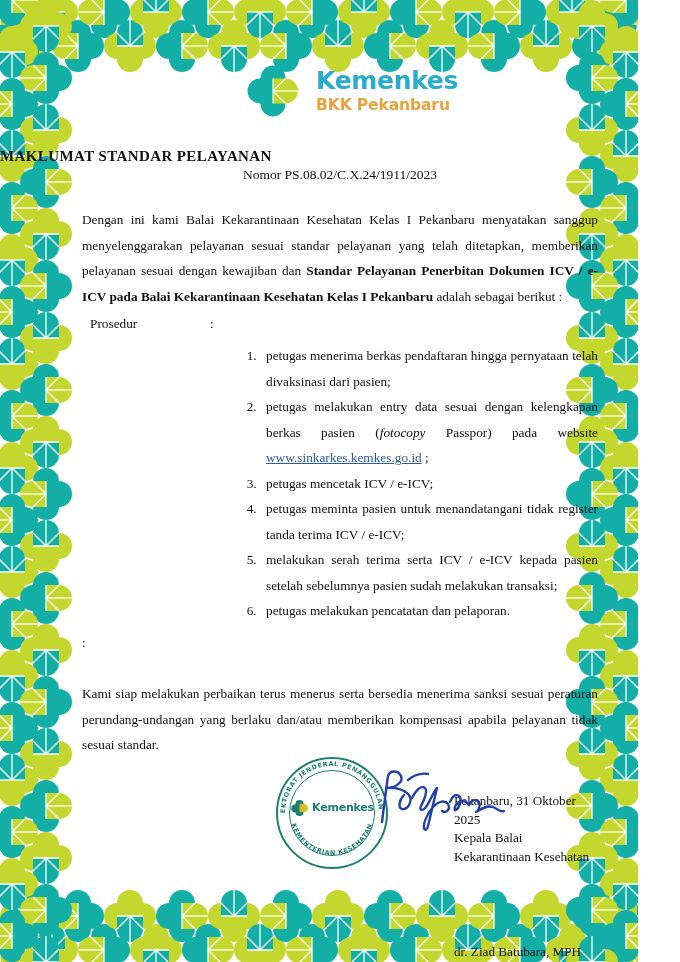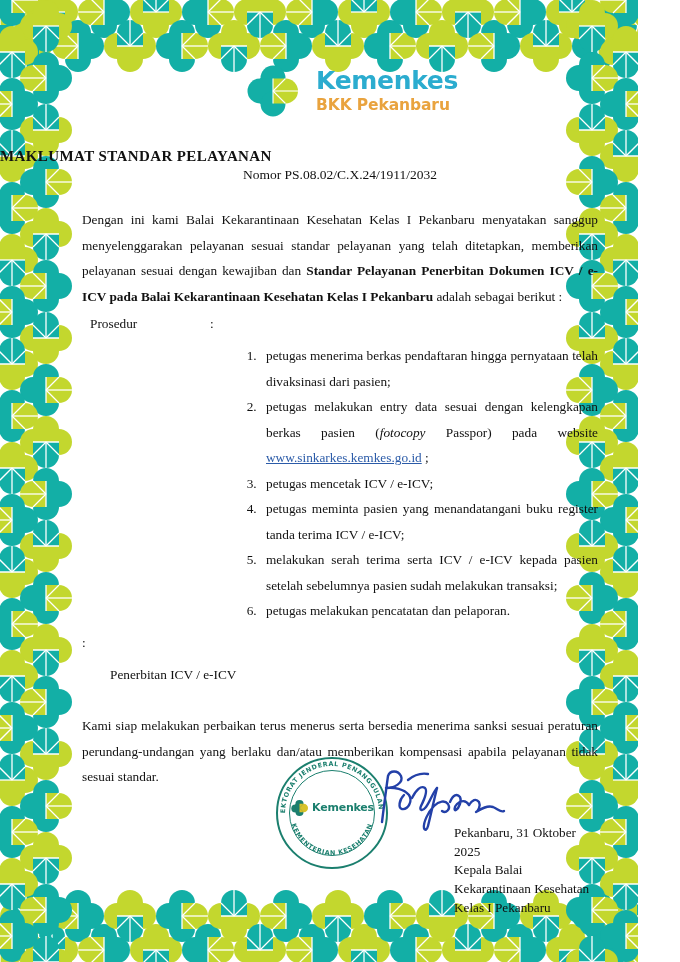--- a/index.html
+++ b/index.html
@@ -2630,52 +2630,50 @@
           <line x1="33" y1="29" x2="33" y2="41.5" stroke="#ffffff" stroke-width="1.1"></line>
         </svg>
       </div>
       <div class="logo-words">
         <div class="logo-kemenkes" style="color:#2BACCF">Kemenkes</div>
         <div class="logo-bkk" style="color:#E9A33E">BKK Pekanbaru</div>
       </div>
     </div>
 
     <div class="doc-title">MAKLUMAT STANDAR PELAYANAN</div>
-    <div class="doc-number">Nomor PS.08.02/C.X.24/1911/2032</div>
+    <div class="doc-number">Nomor PS.08.02/C.X.24/1911/2023</div>
 
     <div class="body-wrap">
 
       <div class="para"><span>Dengan ini kami Balai Kekarantinaan Kesehatan Kelas I Pekanbaru menyatakan sanggup menyelenggarakan pelayanan sesuai standar pelayanan yang telah ditetapkan, memberikan pelayanan sesuai dengan kewajiban dan </span><b>Standar Pelayanan Penerbitan Dokumen ICV / e-ICV pada Balai Kekarantinaan Kesehatan Kelas I Pekanbaru</b><span> adalah sebagai berikut :</span></div>
 
       <div class="field-row">
         <div class="field-label">Prosedur</div>
         <div class="field-colon">:</div>
         <div class="field-value">
           <ol class="proc">
             <li>petugas menerima berkas pendaftaran hingga pernyataan telah divaksinasi dari pasien;</li>
             <li><span>petugas melakukan entry data sesuai dengan kelengkapan berkas pasien (</span><span class="ital">fotocopy</span><span> Passpor) pada website </span><a class="link" href="#">www.sinkarkes.kemkes.go.id</a><span> ;</span></li>
             <li>petugas mencetak ICV / e-ICV;</li>
-            <li>petugas meminta pasien yang menandatangani buku register tanda terima ICV / e-ICV;</li>
+            <li>petugas meminta pasien untuk menandatangani tidak register tanda terima ICV / e-ICV;</li>
             <li>melakukan serah terima serta ICV / e-ICV kepada pasien setelah sebelumnya pasien sudah melakukan transaksi;</li>
             <li>petugas melakukan pencatatan dan pelaporan.</li>
           </ol>
         </div>
       </div>
 
       <div class="field-row" style="margin-top:6px">
         <div class="field-colon">:</div>
-        <div class="field-value">Penerbitan ICV / e-ICV</div>
       </div>
 
       <div class="closing">Kami siap melakukan perbaikan terus menerus serta bersedia menerima sanksi sesuai peraturan perundang-undangan yang berlaku dan/atau memberikan kompensasi apabila pelayanan tidak sesuai standar.</div>
 
       <div class="sign-block">
         <div>Pekanbaru, 31 Oktober 2025</div>
         <div>Kepala Balai Kekarantinaan Kesehatan</div>
-        <div>Kelas I Pekanbaru</div>
         <div class="sign-gap"></div>
         <div class="sign-name">dr. Ziad Batubara, MPH</div>
         <div class="sign-name">NIP 197002182002121001</div>
       </div>
 
     </div>
   </div>
 
   <div class="seal">
     <div class="seal-ring"></div>

